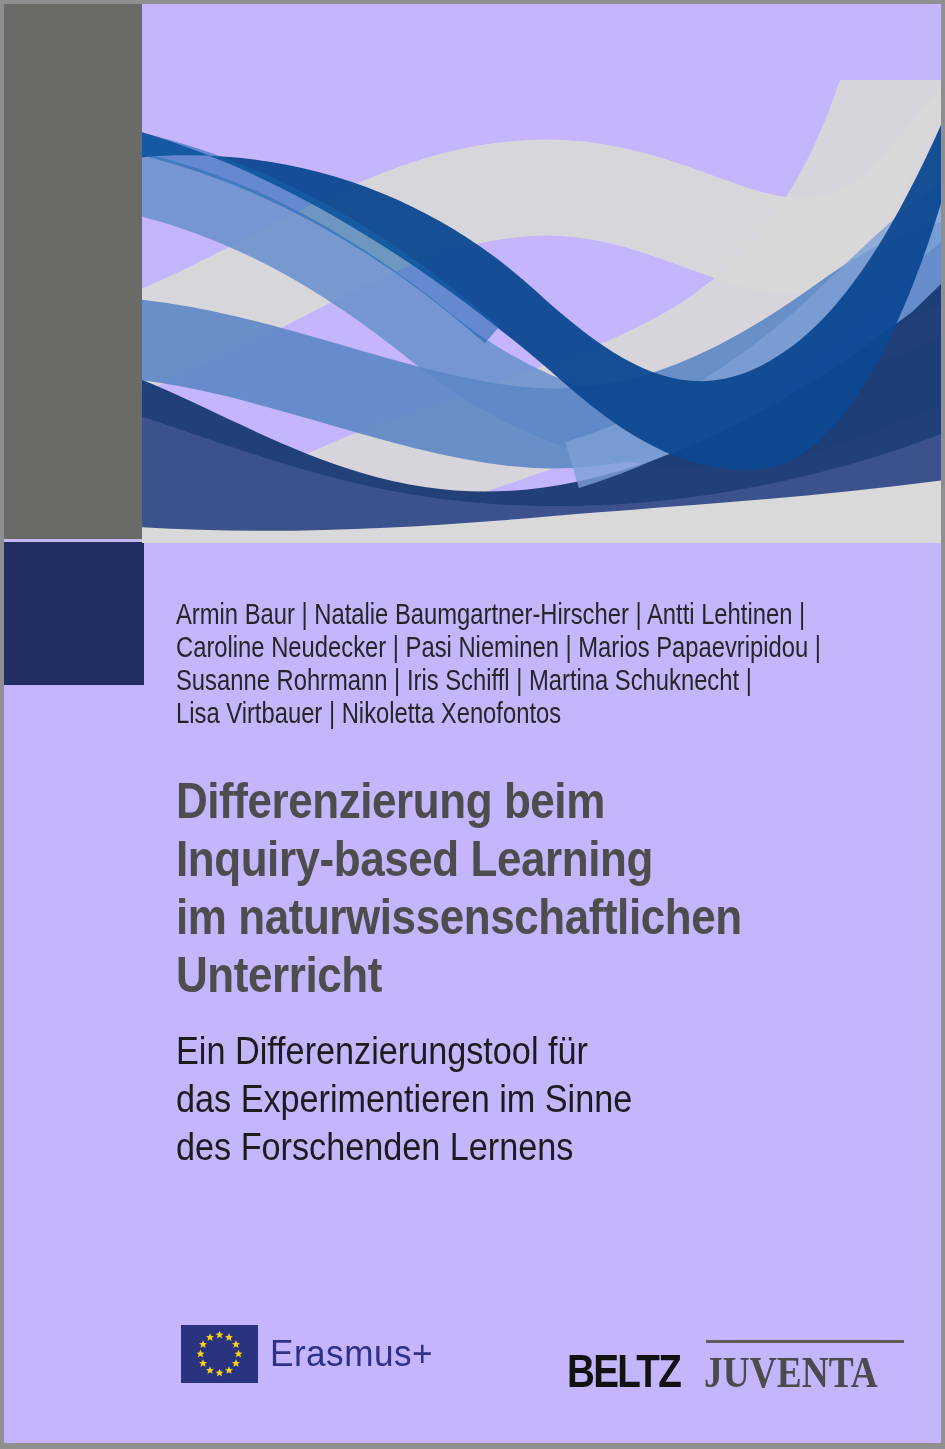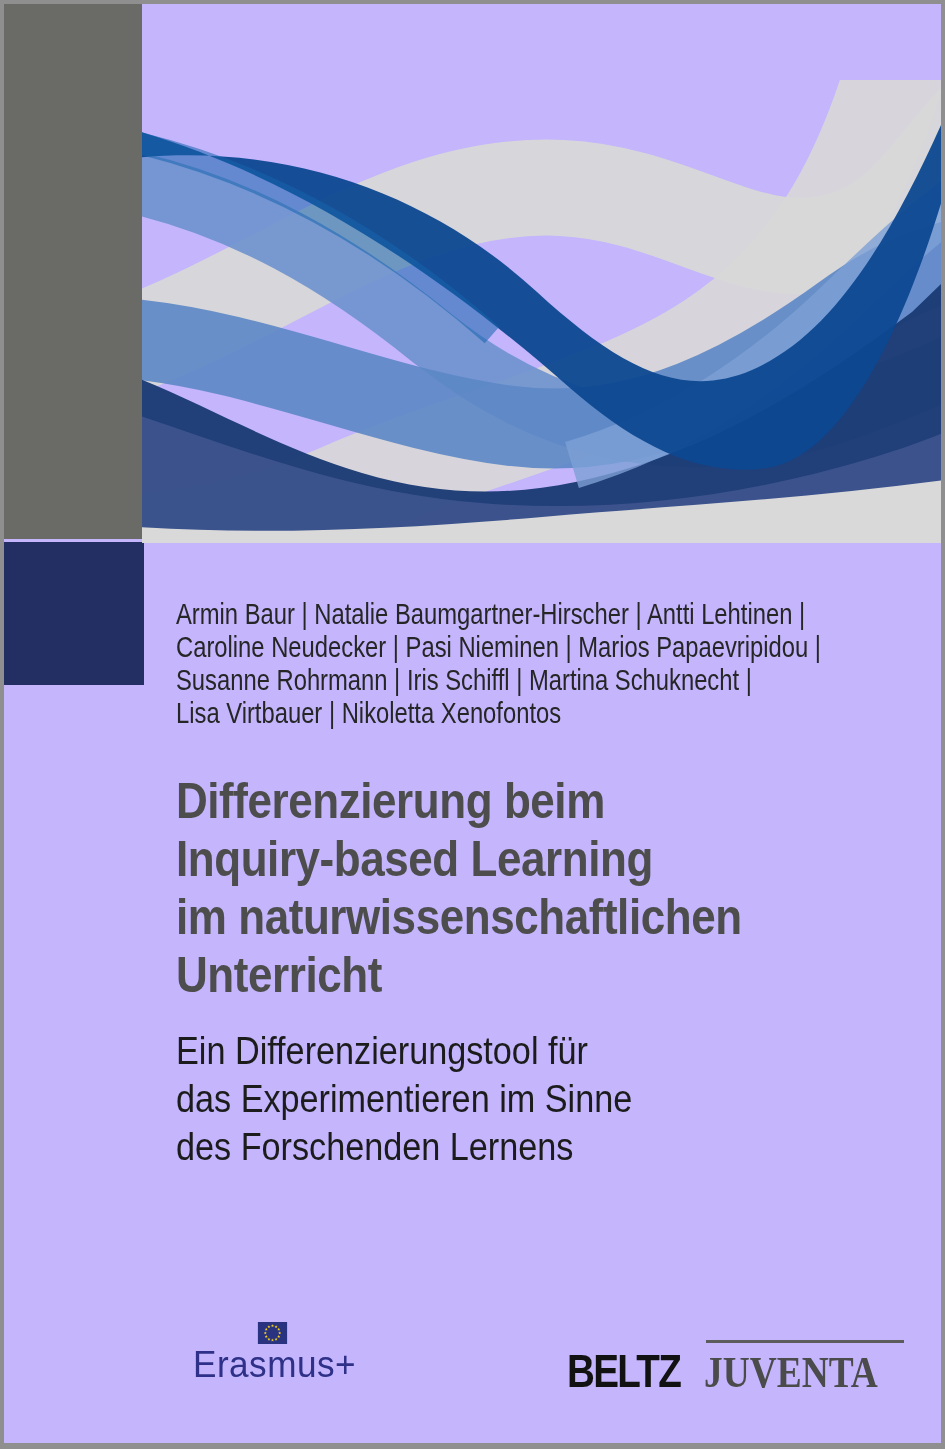--- a/index.html
+++ b/index.html
@@ -37,21 +37,21 @@
     white-space:nowrap;letter-spacing:-0.5px;
   }
   .subtitle{
     position:absolute;left:172px;top:1023px;
     font-size:38px;line-height:48px;font-weight:400;color:#1c1c1c;
     transform:scaleX(.9);transform-origin:left top;
     white-space:nowrap;
   }
   .erasmus{
     position:absolute;left:177px;top:1318px;height:64px;
-    display:flex;align-items:center;flex-direction:column;
+    display:flex;align-items:center;
   }
   .eu-flag{display:block;}
   .erasmus-label{
     margin-left:12px;
     font-size:37px;color:#2e3187;font-weight:400;
     transform:scaleX(.95);transform-origin:left center;
     letter-spacing:0.5px;white-space:nowrap;
   }
   .publisher{
     position:absolute;left:563px;top:1340px;width:320px;height:52px;

